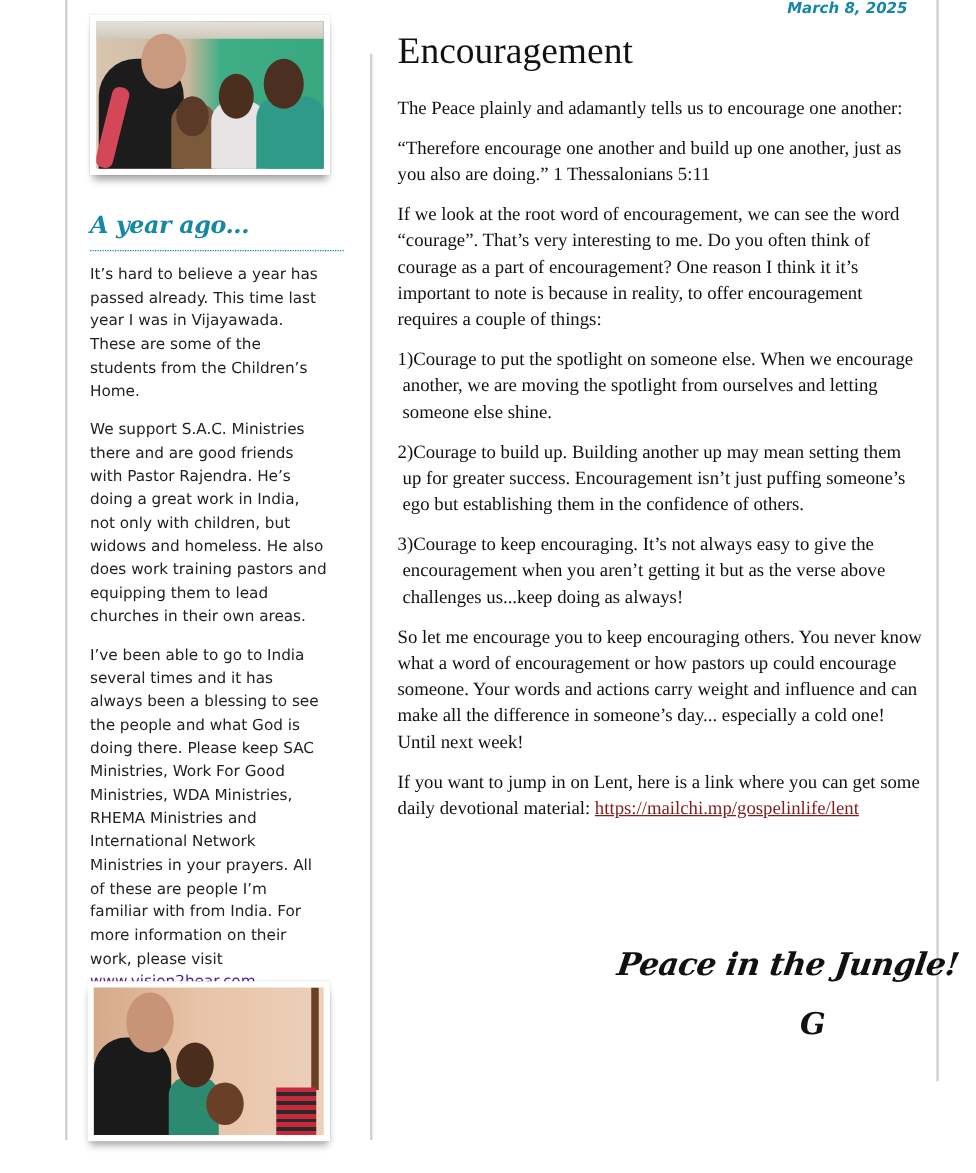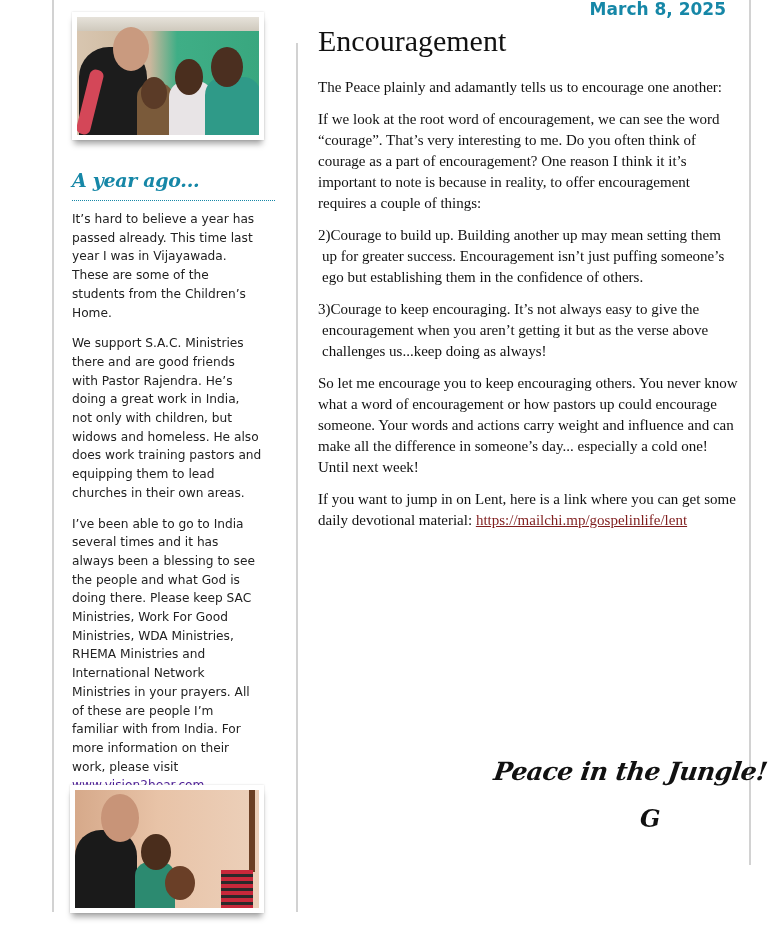--- a/index.html
+++ b/index.html
@@ -51,21 +51,21 @@
     position: absolute; left: 72px; top: 210px; width: 206px;
     font-family: "DejaVu Sans", sans-serif; font-size: 12.2px; line-height: 18.7px;
     color: #222;
   }
   #sidebar-text p { margin: 0 16px 12px 0; }
   #sidebar-text a { color: #4c1d95; }
 
   
   #date {
     position: absolute; right: 55px; top: -1px;
-    font-family: "DejaVu Sans", sans-serif; font-weight: bold; font-size: 17px; color: #1687a7;
+    font-family: "DejaVu Sans", sans-serif; font-weight: bold; font-size: 12px; color: #1687a7; font-style: italic;
   }
   #main-title {
     position: absolute; left: 318px; top: 24px; margin: 0;
     font-family: "Liberation Serif", serif; font-weight: normal; font-size: 30px; color: #111;
   }
   #main-body {
     position: absolute; left: 318px; top: 77px; width: 420px;
     font-family: "Liberation Serif", serif; font-size: 15px; line-height: 21px; color: #111;
   }
   #main-body p { margin: 0 0 11px 0; }
@@ -125,21 +125,23 @@
       <div class="stack"></div>
   </div>
 </div>
 
 <div id="date">March 8, 2025</div>
 
 <h1 id="main-title">Encouragement</h1>
 
 <div id="main-body">
   <p>The Peace plainly and adamantly tells us to encourage one another:</p>
+  <p>“Therefore encourage one another and build up one another, just as you also are doing.” 1 Thessalonians 5:11</p>
   <p>If we look at the root word of encouragement, we can see the word “courage”. That’s very interesting to me. Do you often think of courage as a part of encouragement? One reason I think it it’s important to note is because in reality, to offer encouragement requires a couple of things:</p>
+  <p class="item"><span class="num">1)</span><span>Courage to put the spotlight on someone else. When we encourage another, we are moving the spotlight from ourselves and letting someone else shine.</span></p>
   <p class="item"><span class="num">2)</span><span>Courage to build up. Building another up may mean setting them up for greater success. Encouragement isn’t just puffing someone’s ego but establishing them in the confidence of others.</span></p>
   <p class="item"><span class="num">3)</span><span>Courage to keep encouraging. It’s not always easy to give the encouragement when you aren’t getting it but as the verse above challenges us...keep doing as always!</span></p>
   <p>So let me encourage you to keep encouraging others. You never know what a word of encouragement or how pastors up could encourage someone. Your words and actions carry weight and influence and can make all the difference in someone’s day... especially a cold one! Until next week!</p>
   <p><span>If you want to jump in on Lent, here is a link where you can get some daily devotional material: </span><a href="#">https://mailchi.mp/gospelinlife/lent</a></p>
 </div>
 
 <div id="signature">Peace in the Jungle!</div>
 <div id="initial">G</div>
 
 </body></html>

